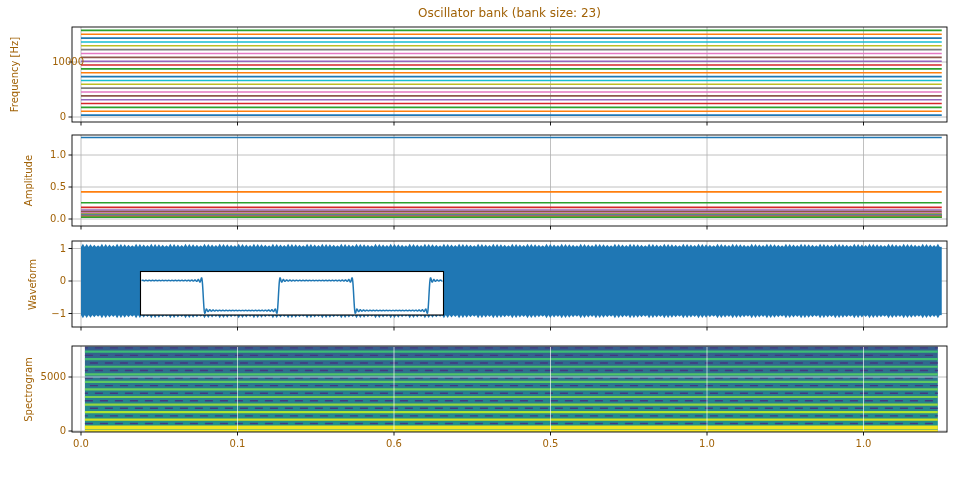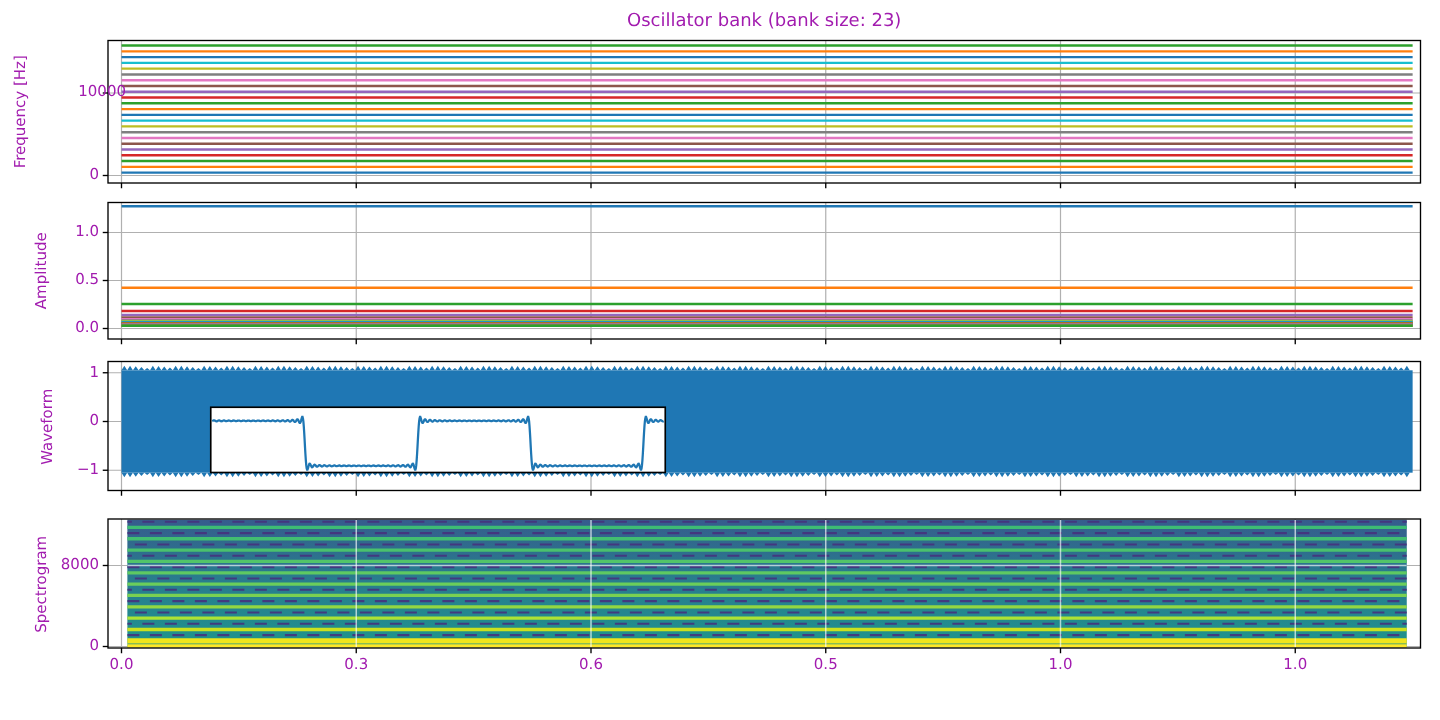--- a/index.html
+++ b/index.html
@@ -1,17 +1,17 @@
 <!DOCTYPE html>
 <html><head>
 <meta charset="utf-8">
 <style>
   html,body{margin:0;padding:0;background:#fff;}
   .fig{position:relative;width:960px;height:480px;background:#fff;overflow:hidden;
-       font-family:"DejaVu Sans","Liberation Sans",sans-serif;color:#a21caf;}
+       font-family:"DejaVu Sans","Liberation Sans",sans-serif;color:#a16207;}
   .title{position:absolute;left:72px;top:6px;width:875px;text-align:center;font-size:12px;}
   .ylabel{position:absolute;width:120px;height:13px;text-align:center;font-size:10px;
           transform:rotate(-90deg);transform-origin:center;}
   #yl-frequency{left:-45px;top:68px;}
   #yl-amplitude{left:-31px;top:174px;}
   #yl-waveform{left:-27px;top:278px;}
   #yl-spectrogram{left:-31px;top:383px;}
   .xlabel{position:absolute;left:72px;top:454px;width:875px;text-align:center;font-size:10px;}
   .tick{position:absolute;font-size:10px;line-height:10px;white-space:nowrap;}
   .ytick{width:40px;text-align:right;}
@@ -213,22 +213,22 @@
   <div id="labels">
       <div class="tick ytick" style="left: 26px; top: 112px;">0</div>
       <div class="tick ytick" style="left: 44px; top: 57px;">10000</div>
       <div class="tick ytick" style="left: 26px; top: 214px;">0.0</div>
       <div class="tick ytick" style="left: 26px; top: 182px;">0.5</div>
       <div class="tick ytick" style="left: 26px; top: 150px;">1.0</div>
       <div class="tick ytick" style="left: 26px; top: 308.5px;">−1</div>
       <div class="tick ytick" style="left: 26px; top: 276px;">0</div>
       <div class="tick ytick" style="left: 26px; top: 243.5px;">1</div>
       <div class="tick ytick" style="left: 26px; top: 426px;">0</div>
-      <div class="tick ytick" style="left: 26px; top: 372px;">8000</div>
+      <div class="tick ytick" style="left: 26px; top: 372px;">5000</div>
       <div class="tick xtick" style="left: 63px; top: 439px;">0.0</div>
-      <div class="tick xtick" style="left: 219.5px; top: 439px;">0.3</div>
+      <div class="tick xtick" style="left: 219.5px; top: 439px;">0.1</div>
       <div class="tick xtick" style="left: 376px; top: 439px;">0.6</div>
       <div class="tick xtick" style="left: 532.5px; top: 439px;">0.5</div>
       <div class="tick xtick" style="left: 689px; top: 439px;">1.0</div>
       <div class="tick xtick" style="left: 845.5px; top: 439px;">1.0</div>
     </div>
 
 </div>
 
 </body></html>

